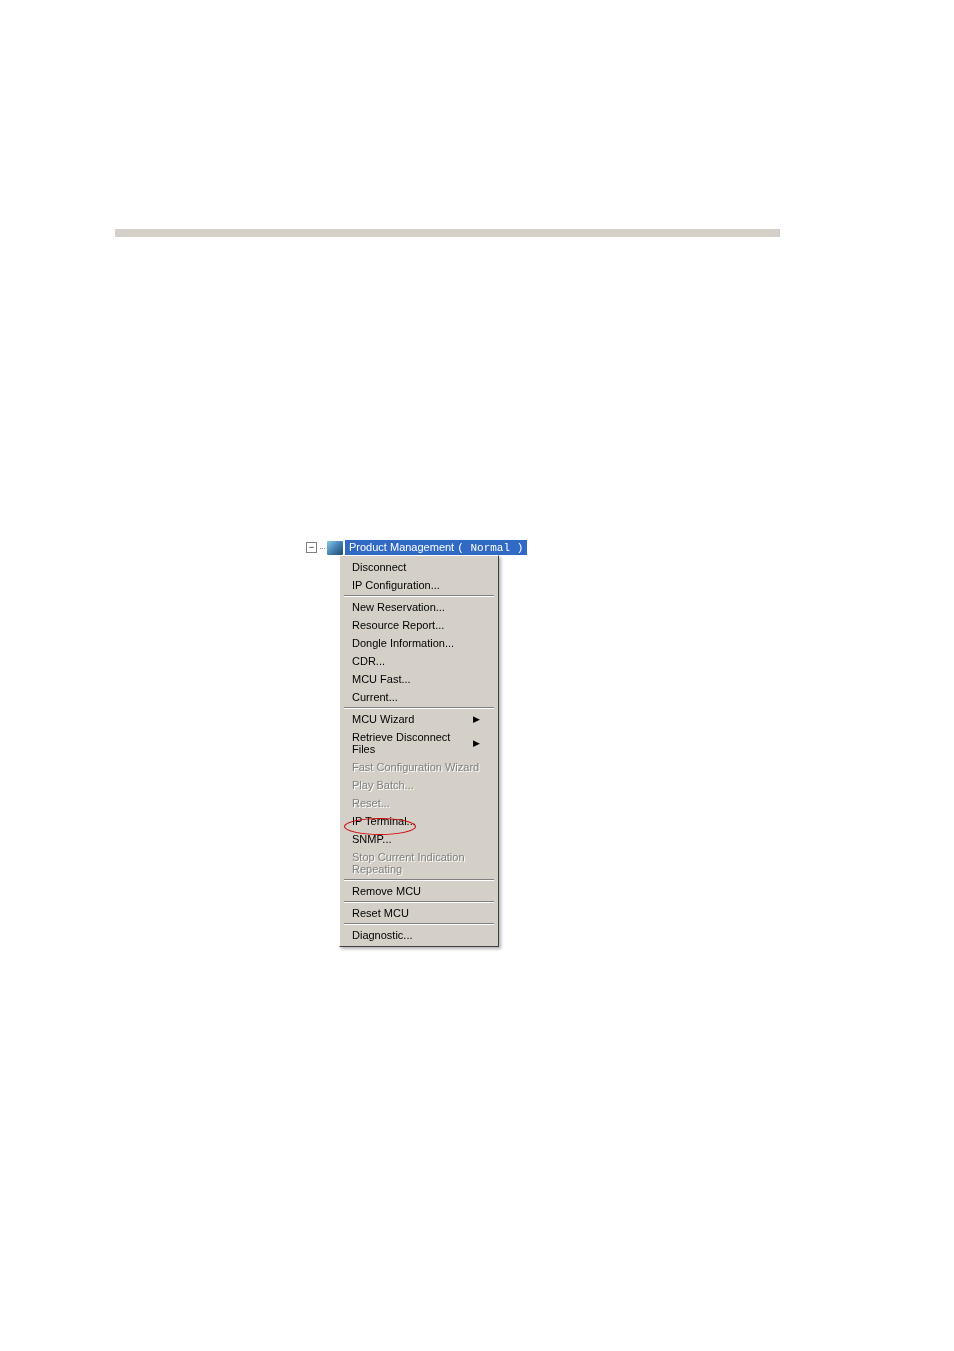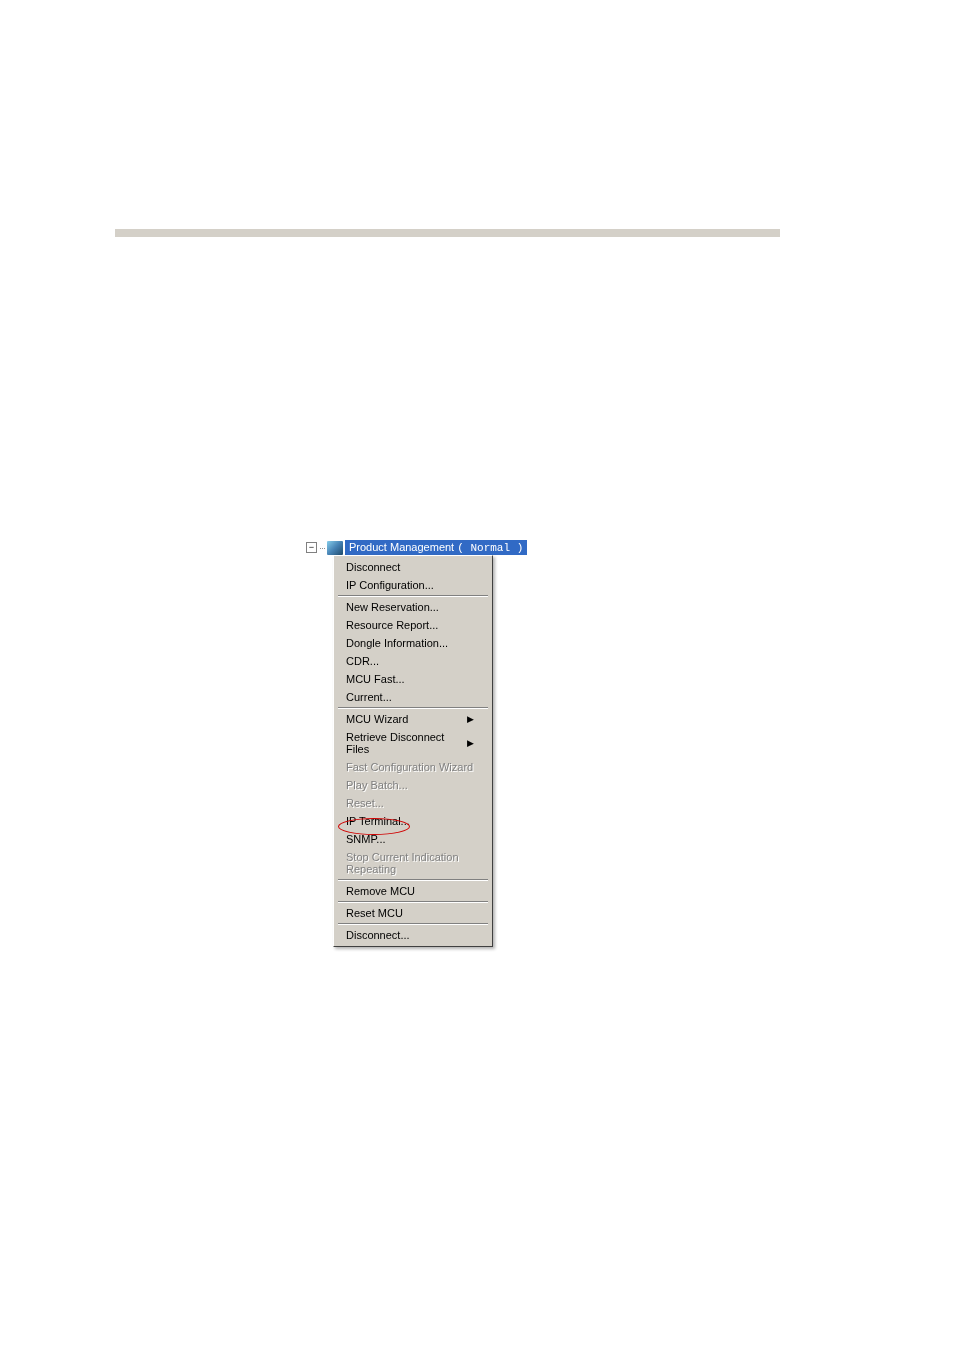--- a/index.html
+++ b/index.html
@@ -73,21 +73,21 @@
       white-space: nowrap;
     }
     
     .tree-label .status {
       font-family: Liberation Mono, monospace;
     }
     
     .context-menu {
       position: absolute;
       top: 15px;
-      left: 27px;
+      left: 33px;
       width: 160px;
       background: #d4d0c8;
       border: 1px solid;
       border-color: #ffffff #404040 #404040 #ffffff;
       box-shadow: 2px 2px 3px rgba(0,0,0,0.3);
       padding: 2px;
     }
     
     .menu-item {
       padding: 3px 16px 3px 10px;
@@ -166,17 +166,17 @@
     <div class="menu-item disabled">Play Batch...</div>
     <div class="menu-item disabled">Reset...</div>
     <div class="menu-item">IP Terminal...</div>
     <div class="menu-item">SNMP...</div>
     <div class="menu-item disabled">Stop Current Indication Repeating</div>
     <div class="menu-separator"></div>
     <div class="menu-item">Remove MCU</div>
     <div class="menu-separator"></div>
     <div class="menu-item">Reset MCU</div>
     <div class="menu-separator"></div>
-    <div class="menu-item">Disconnect...</div>
+    <div class="menu-item">Diagnostic...</div>
 
     <div class="red-circle"></div>
   </div>
 </div>
 
 </body></html>

